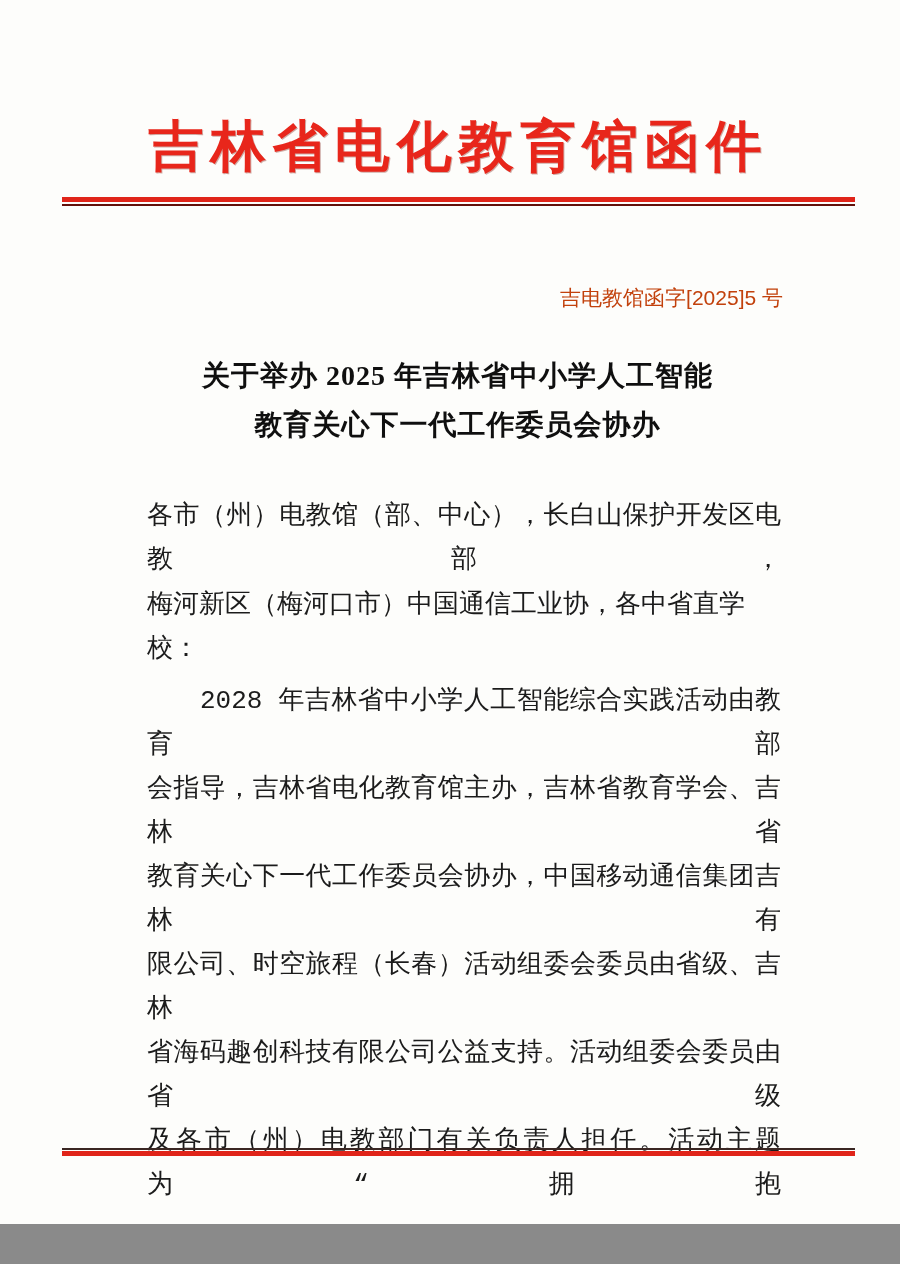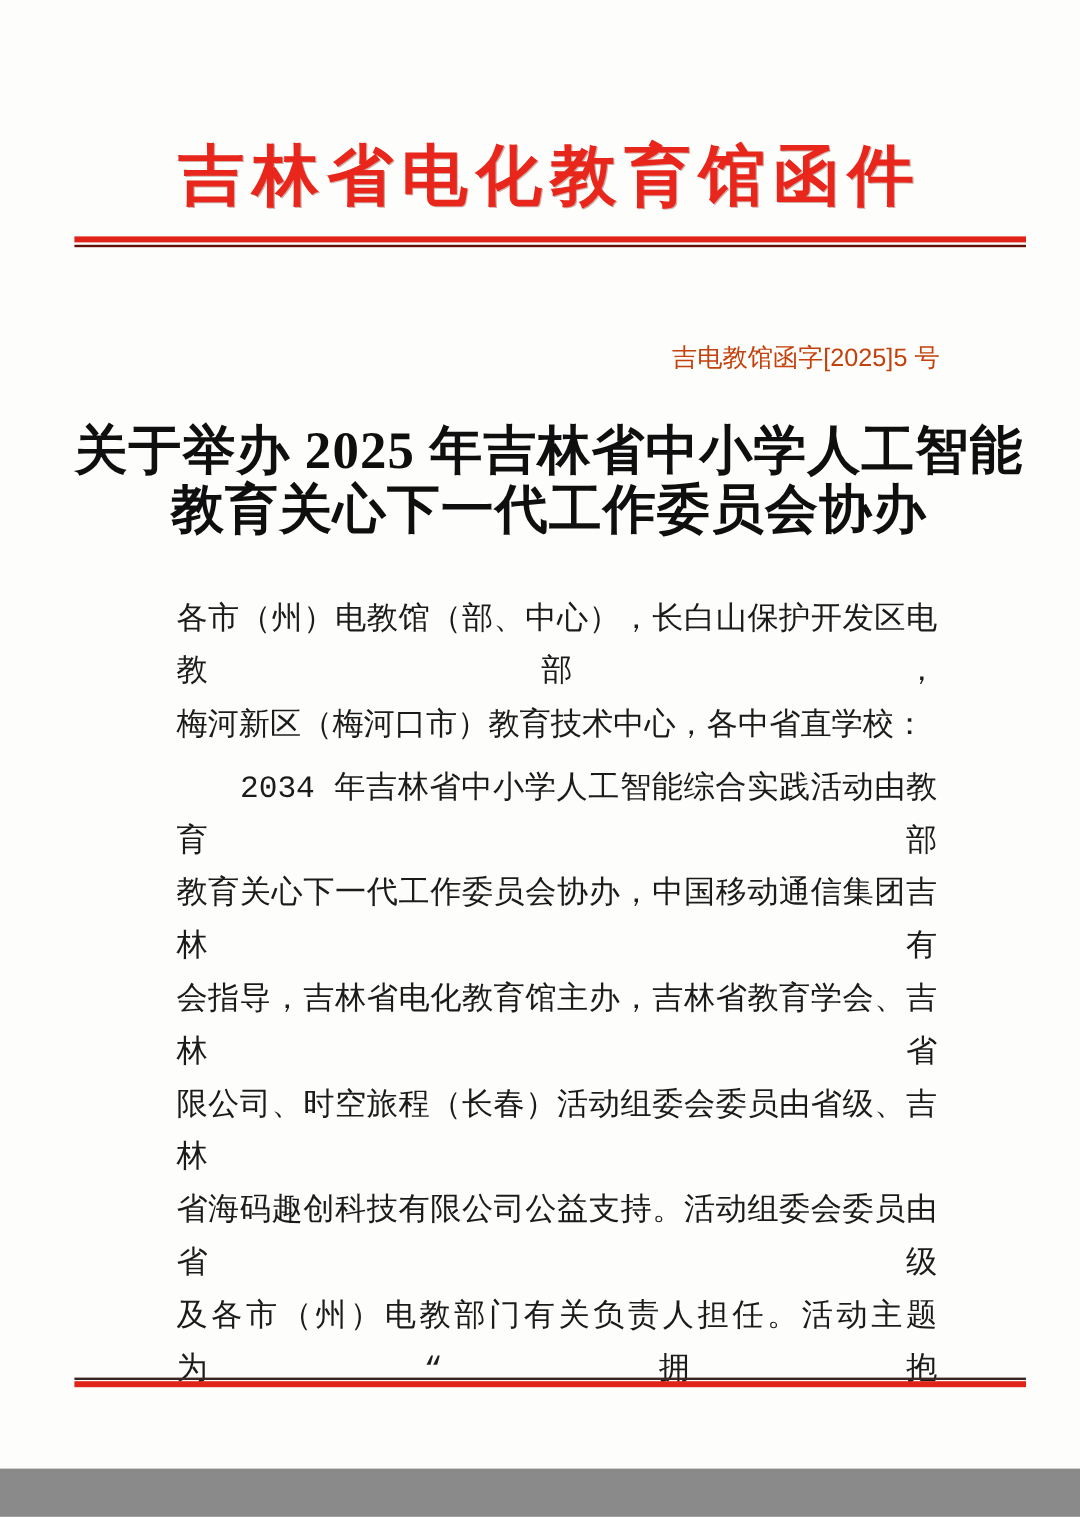--- a/index.html
+++ b/index.html
@@ -36,21 +36,21 @@
     text-align: right;
     font-family: "Liberation Sans", "DejaVu Sans", sans-serif;
     font-size: 21px;
     color: #c2410c;
     white-space: nowrap;
   }
   .doc-title {
     position: absolute;
     top: 351px; left: 60px; width: 795px;
     text-align: center;
-    font-size: 44px;
+    font-size: 28px;
     font-weight: bold;
     line-height: 49px;
     letter-spacing: 1px;
     color: #0f0f0f;
   }
   .content {
     position: absolute;
     top: 494px; left: 147px; width: 634px;
     font-size: 26px;
     line-height: 44px;
@@ -78,26 +78,26 @@
   <div class="doc-number">吉电教馆函字[2025]5 号</div>
 
   <div class="doc-title">
       <div class="title-line">关于举办 2025 年吉林省中小学人工智能</div>
       <div class="title-line">教育关心下一代工作委员会协办</div>
     </div>
 
   <div class="content">
     <div class="salutation-block">
         <div class="line fill">各市（州）电教馆（部、中心），长白山保护开发区电教部，</div>
-        <div class="line">梅河新区（梅河口市）教育技术中心，各中省直学校：</div>
+        <div class="line">梅河新区（梅河口市）中国通信工业协，各中省直学校：</div>
       </div>
     <div class="body-block">
-        <div class="line fill">　　2034 年吉林省中小学人工智能综合实践活动由教育部</div>
+        <div class="line fill">　　2028 年吉林省中小学人工智能综合实践活动由教育部</div>
+        <div class="line fill">会指导，吉林省电化教育馆主办，吉林省教育学会、吉林省</div>
         <div class="line fill">教育关心下一代工作委员会协办，中国移动通信集团吉林有</div>
-        <div class="line fill">会指导，吉林省电化教育馆主办，吉林省教育学会、吉林省</div>
         <div class="line fill">限公司、时空旅程（长春）活动组委会委员由省级、吉林</div>
         <div class="line fill">省海码趣创科技有限公司公益支持。活动组委会委员由省级</div>
         <div class="line fill">及各市（州）电教部门有关负责人担任。活动主题为“拥抱</div>
       </div>
   </div>
 
   <div class="rule-bottom">
     <div class="thin"></div>
     <div class="bar"></div>
   </div>

